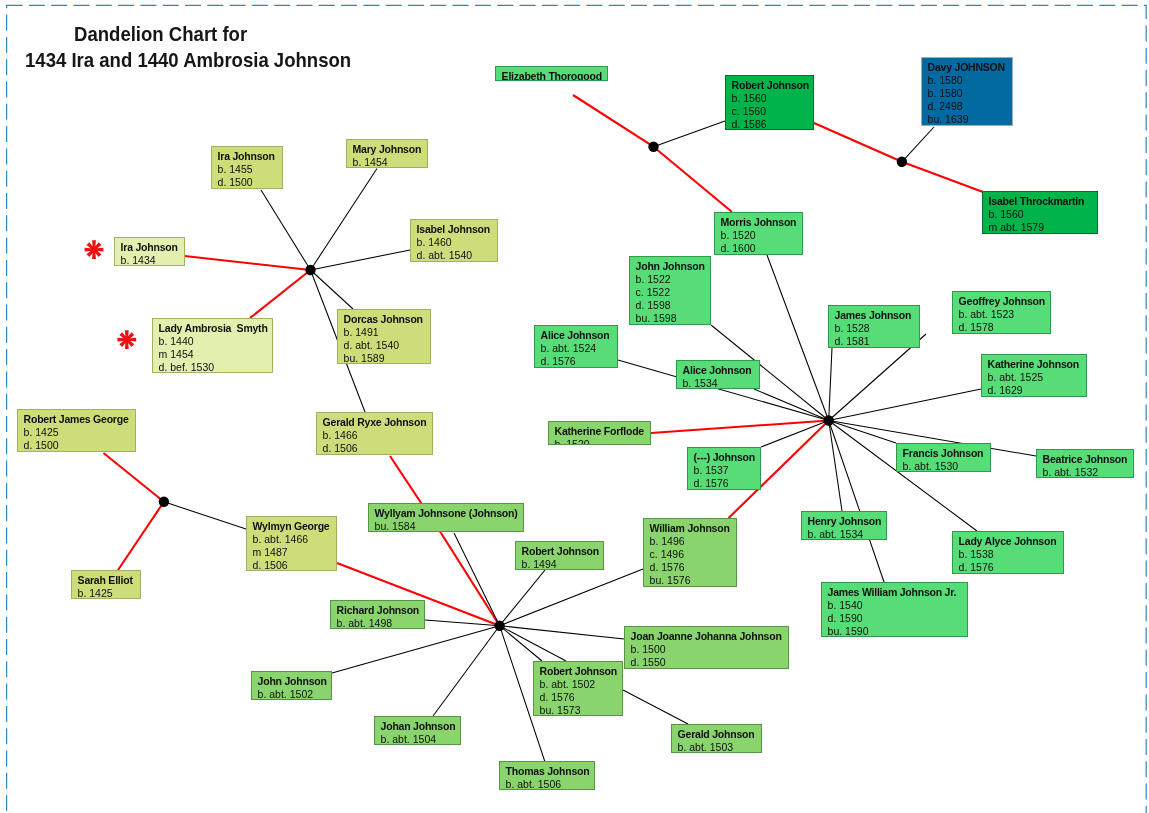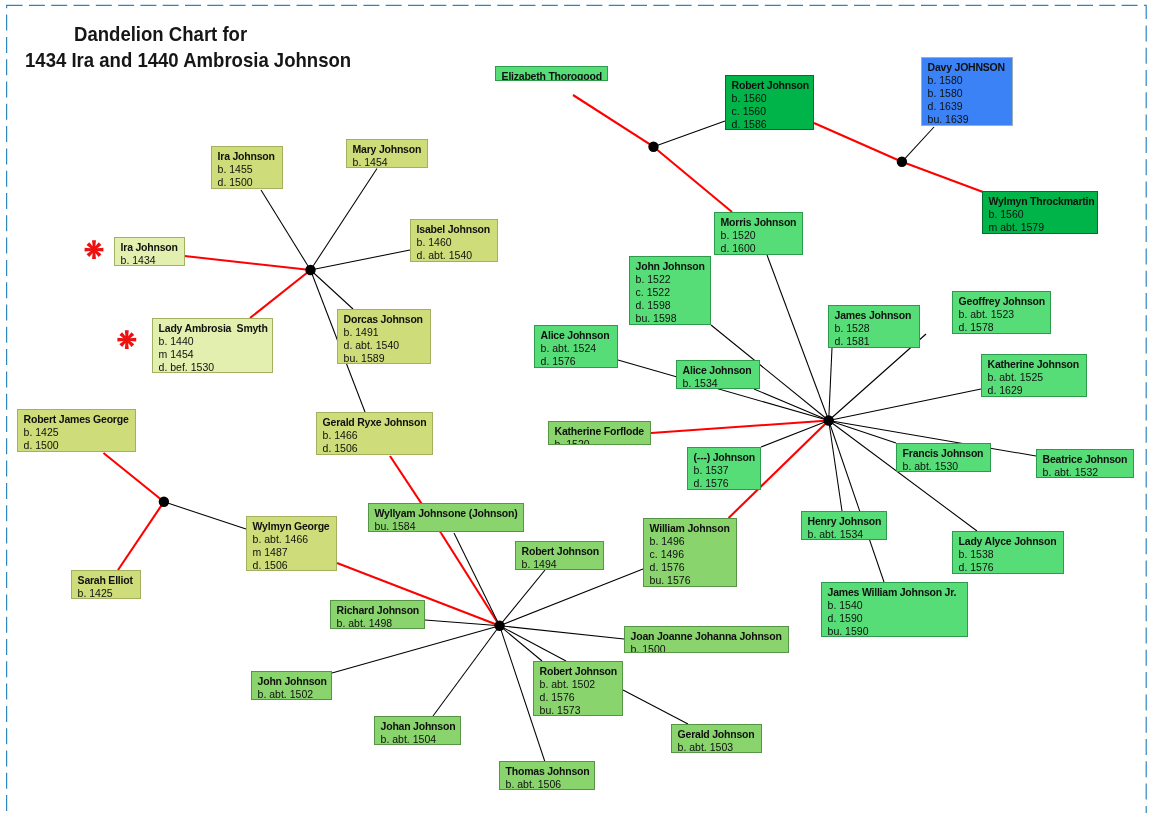--- a/index.html
+++ b/index.html
@@ -16,21 +16,21 @@
   svg#links{position:absolute;left:0;top:0;width:1149px;height:813px;}
   .node{position:absolute;box-sizing:border-box;border:1.7px solid #000;
         padding:3px 3px 1px 5.6px;overflow:hidden;}
   .node .ln{font-size:10.5px;line-height:13.07px;color:#101010;white-space:pre;}
   .node .ln.nm{font-weight:bold;letter-spacing:-0.22px;}
   .s-khaki{background:#cedd79;border-color:#a2b060;}
   .s-khaki-l{background:#e3efae;border-color:#a2b060;}
   .s-green{background:#57dd78;border-color:#2e9b4c;}
   .s-green-y{background:#8ad46e;border-color:#559545;}
   .s-dgreen{background:#00b44a;border-color:#00702e;}
-  .s-blue{background:#3b82f6;border-color:#9bb0be;}
+  .s-blue{background:#0369a1;border-color:#9bb0be;}
 </style>
 </head>
 <body>
 
 <div id="stage">
   <svg id="page-border" viewBox="0 0 1149 813" width="1149" height="813">
       <rect x="6.6" y="5.4" width="1139.6" height="880" fill="none" stroke="#2e86c1" stroke-width="1.2" stroke-dasharray="16 6.3"></rect>
     </svg>
   <div class="tl" id="tl1">Dandelion Chart for</div>
   <div class="tl" id="tl2">1434 Ira and 1440 Ambrosia Johnson</div>
@@ -152,25 +152,25 @@
       <div class="node s-dgreen" style="left: 725px; top: 75px; width: 89px; height: 55px;">
         <div class="ln nm">Robert Johnson</div>
         <div class="ln">b. 1560</div>
         <div class="ln">c. 1560</div>
         <div class="ln">d. 1586</div>
       </div>
       <div class="node s-blue" style="left: 921px; top: 57px; width: 92px; height: 69px;">
         <div class="ln nm">Davy JOHNSON</div>
         <div class="ln">b. 1580</div>
         <div class="ln">b. 1580</div>
-        <div class="ln">d. 1639</div>
+        <div class="ln">d. 2498</div>
         <div class="ln">bu. 1639</div>
       </div>
       <div class="node s-dgreen" style="left: 982px; top: 191px; width: 116px; height: 43px;">
-        <div class="ln nm">Wylmyn Throckmartin</div>
+        <div class="ln nm">Isabel Throckmartin</div>
         <div class="ln">b. 1560</div>
         <div class="ln">m abt. 1579</div>
       </div>
       <div class="node s-green" style="left: 714px; top: 212px; width: 89px; height: 43px;">
         <div class="ln nm">Morris Johnson</div>
         <div class="ln">b. 1520</div>
         <div class="ln">d. 1600</div>
       </div>
       <div class="node s-green" style="left: 629px; top: 256px; width: 82px; height: 69px;">
         <div class="ln nm">John Johnson</div>
@@ -251,21 +251,21 @@
         <div class="ln">b. 1494</div>
       </div>
       <div class="node s-green-y" style="left: 330px; top: 600px; width: 95px; height: 29px;">
         <div class="ln nm">Richard Johnson</div>
         <div class="ln">b. abt. 1498</div>
       </div>
       <div class="node s-green-y" style="left: 251px; top: 671px; width: 81px; height: 29px;">
         <div class="ln nm">John Johnson</div>
         <div class="ln">b. abt. 1502</div>
       </div>
-      <div class="node s-green-y" style="left: 624px; top: 626px; width: 165px; height: 27px;">
+      <div class="node s-green-y" style="left: 624px; top: 626px; width: 165px; height: 43px;">
         <div class="ln nm">Joan Joanne Johanna Johnson</div>
         <div class="ln">b. 1500</div>
         <div class="ln">d. 1550</div>
       </div>
       <div class="node s-green-y" style="left: 533px; top: 661px; width: 90px; height: 55px;">
         <div class="ln nm">Robert Johnson</div>
         <div class="ln">b. abt. 1502</div>
         <div class="ln">d. 1576</div>
         <div class="ln">bu. 1573</div>
       </div>

